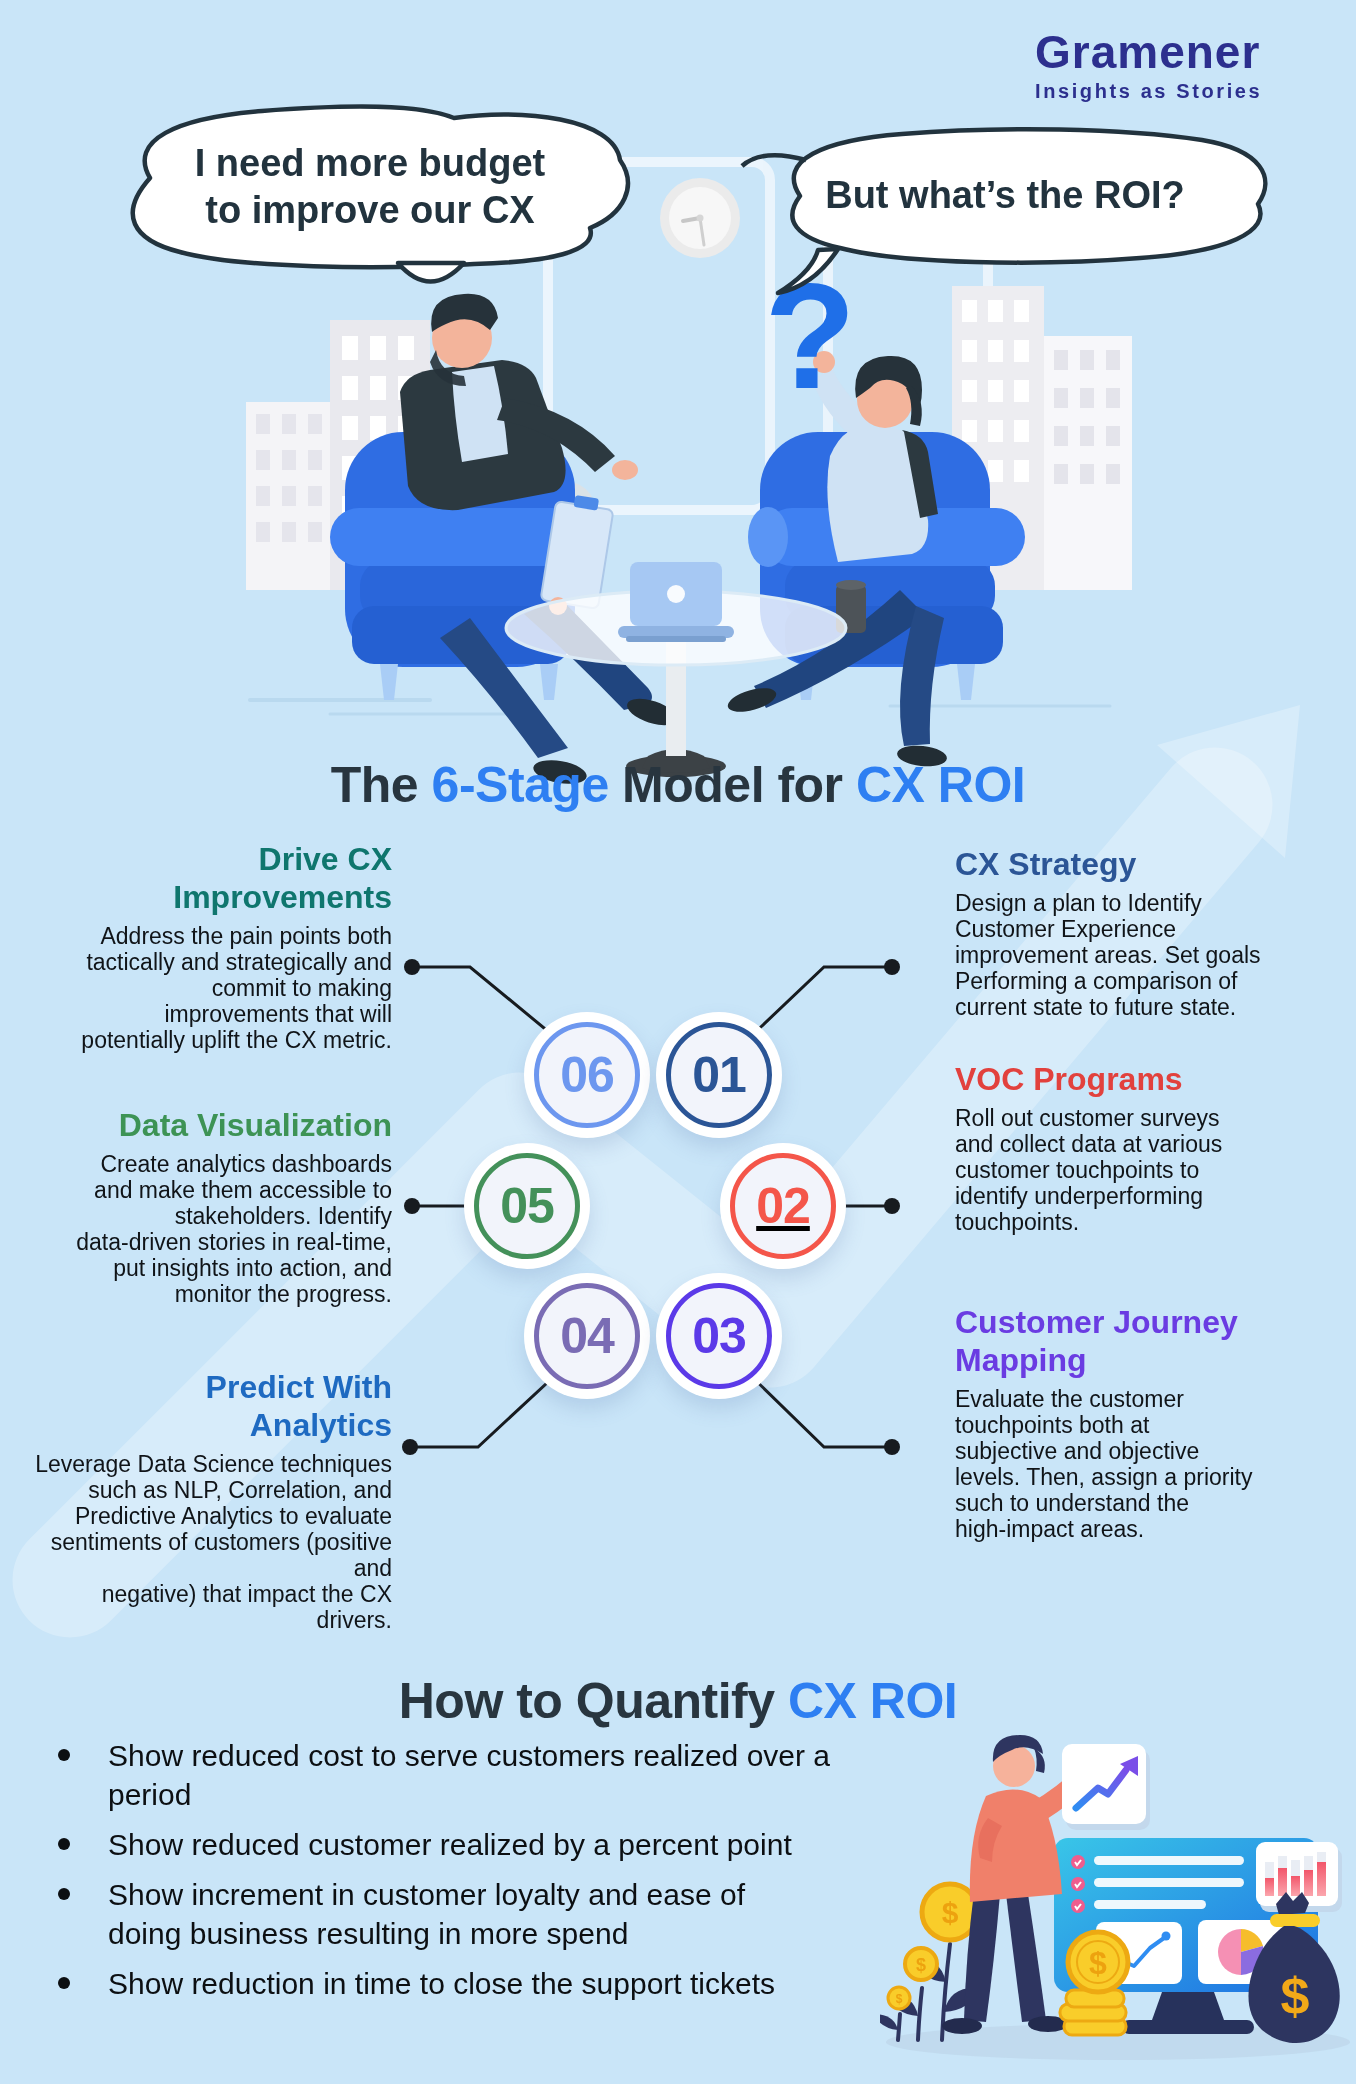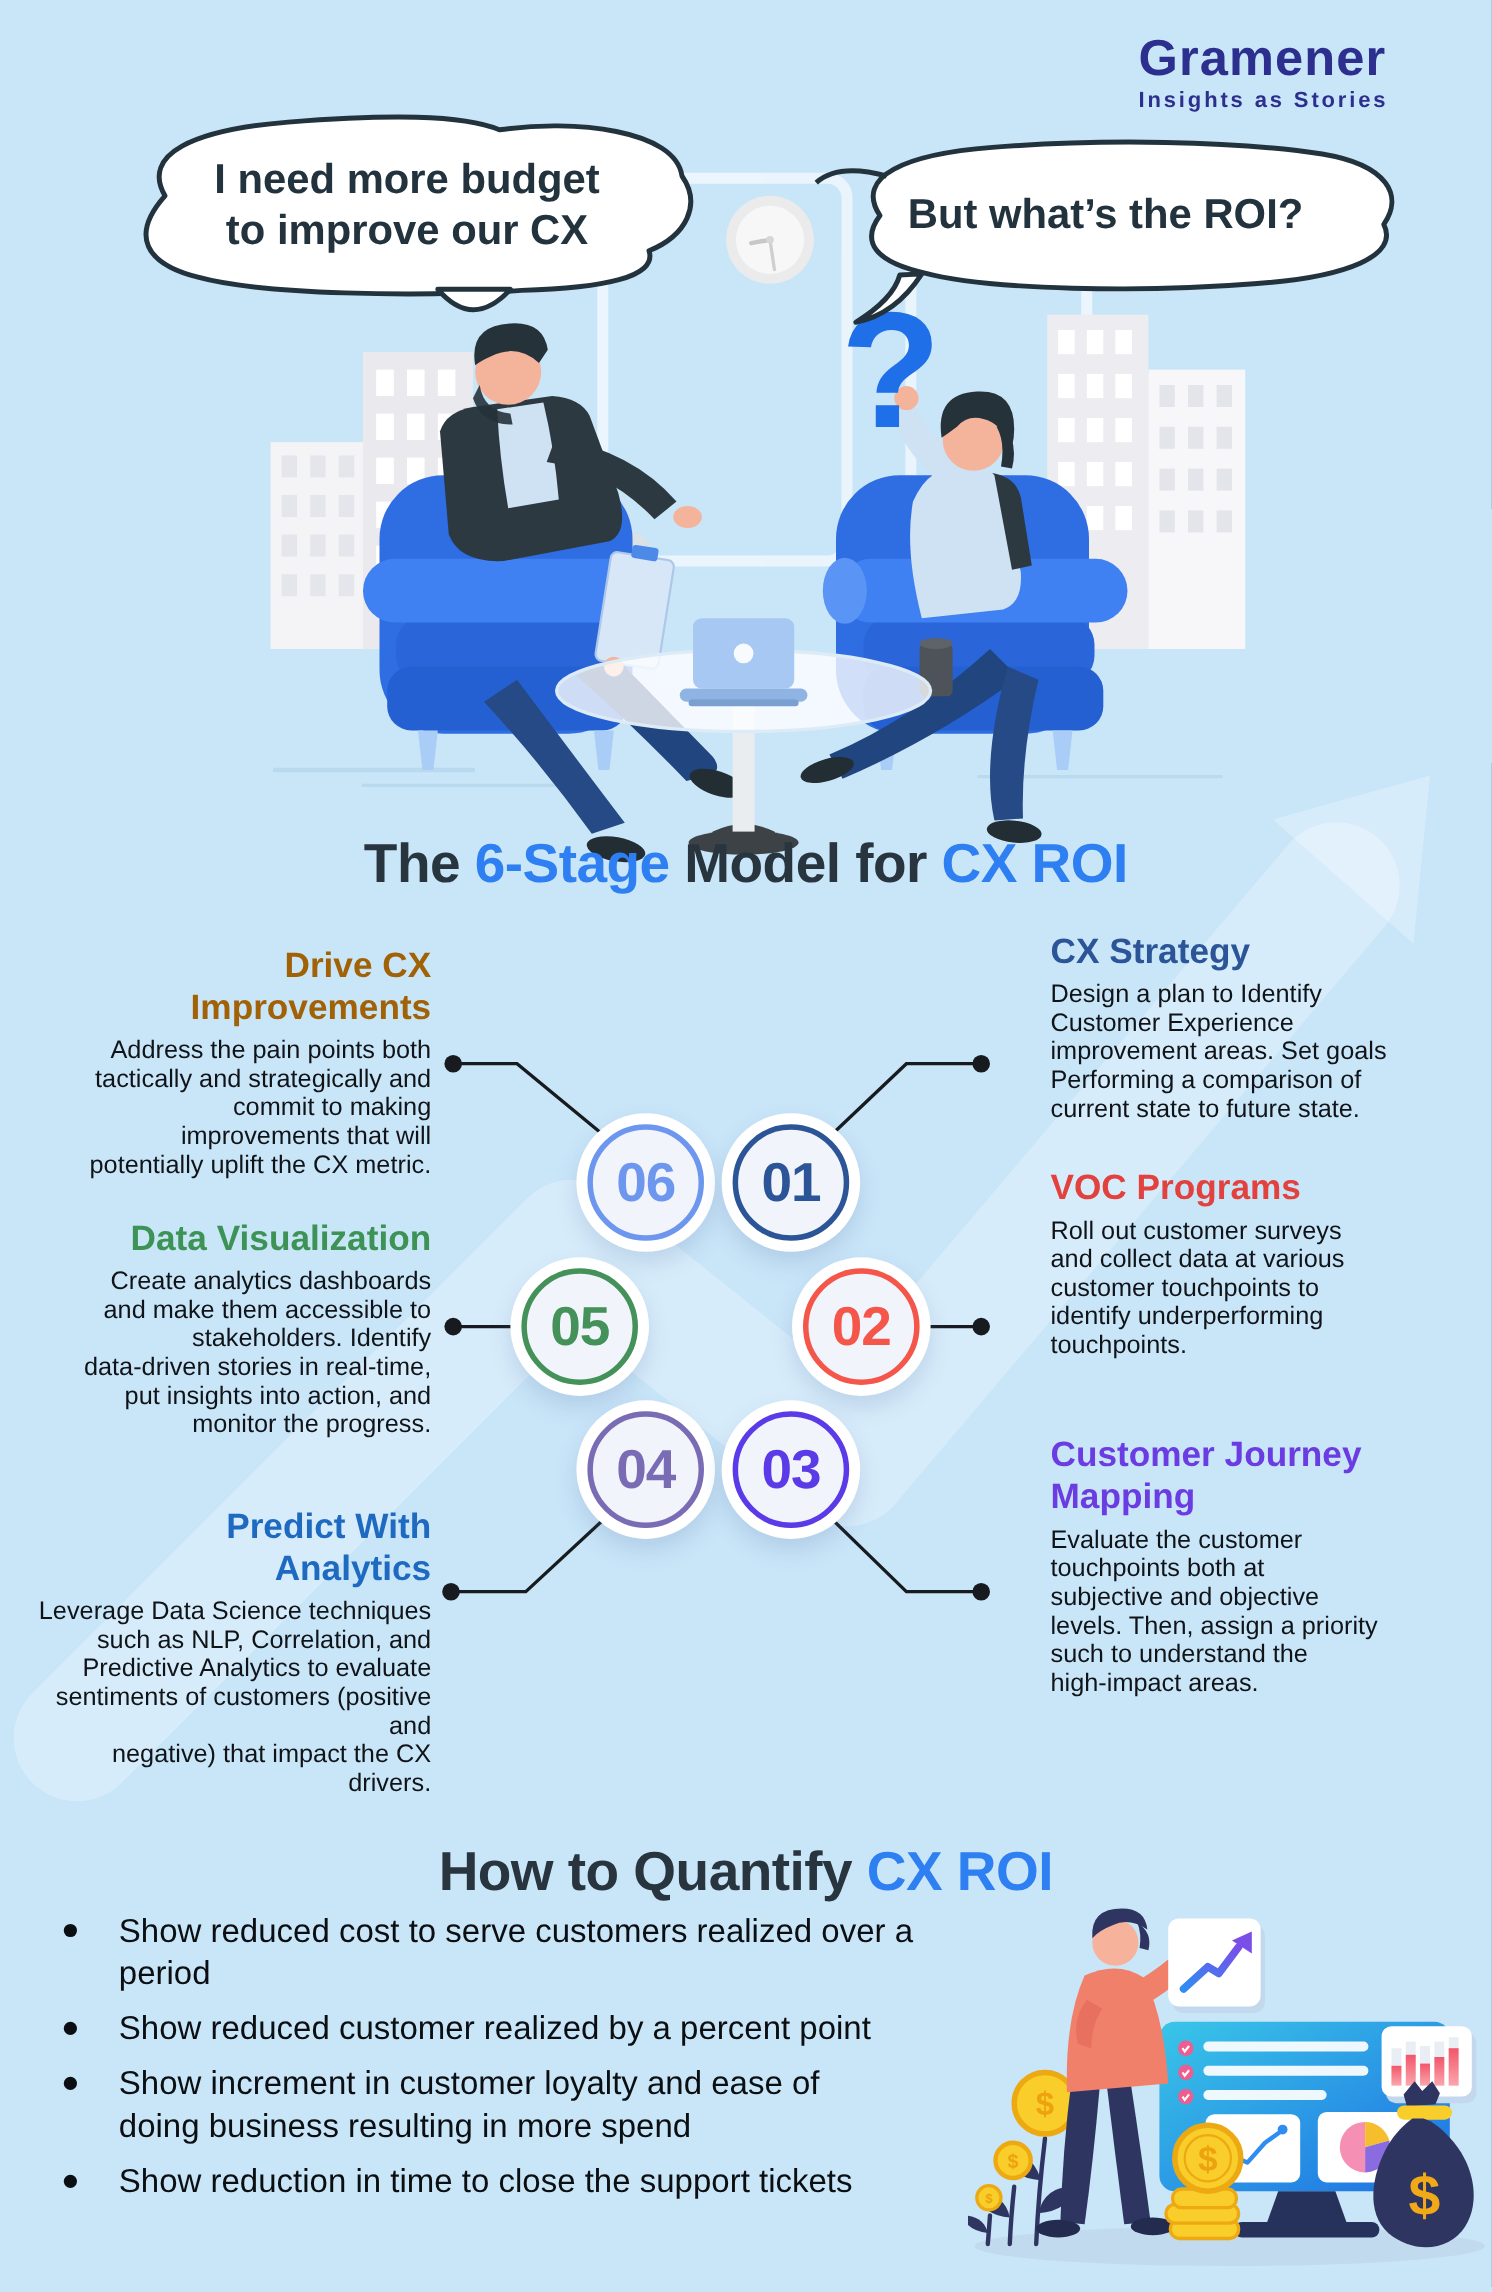--- a/index.html
+++ b/index.html
@@ -273,21 +273,21 @@
   <div class="logo">
     <div class="wordmark">Gramener</div>
     <div class="tagline">Insights as Stories</div>
   </div>
 
   <div class="big-title t-model">
     <span>The </span><span class="accent">6-Stage</span><span> Model for </span><span class="accent">CX ROI</span>
   </div>
 
   <div class="stage-block stage-left blk-06">
-    <div class="sb-title" style="color: #a16207; margin-top: 18px;">Drive CX
+    <div class="sb-title" style="color: #0f766e;">Drive CX
 Improvements</div>
     <div class="sb-body">Address the pain points both
 tactically and strategically and
 commit to making
 improvements that will
 potentially uplift the CX metric.</div>
   </div>
   <div class="stage-block stage-left blk-05">
     <div class="sb-title" style="color: rgb(61, 147, 85);">Data Visualization</div>
     <div class="sb-body">Create analytics dashboards
@@ -342,21 +342,21 @@
     <div class="ring" style="border-color: rgb(43, 85, 150);">
       <span class="num" style="color: rgb(43, 85, 150); text-align: right;">01</span>
       </div>
     </div>
   <div class="circle" style="left:464px;top:1143px">
     <div class="ring" style="border-color: rgb(68, 145, 90);">
       <span class="num" style="color: rgb(68, 145, 90);">05</span>
       </div>
     </div>
   <div class="circle" style="left:720px;top:1143px">
-    <div class="ring" style="border-color: rgb(244, 86, 74);">
+    <div class="ring" style="border-color: rgb(244, 86, 74); text-decoration: underline;">
       <span class="num" style="color: rgb(244, 86, 74);">02</span>
       </div>
     </div>
   <div class="circle" style="left:524px;top:1273px">
     <div class="ring" style="border-color: rgb(122, 108, 180);">
       <span class="num" style="color: rgb(122, 108, 180);">04</span>
       </div>
     </div>
   <div class="circle" style="left:656px;top:1273px">
     <div class="ring" style="border-color: rgb(91, 58, 232);">

